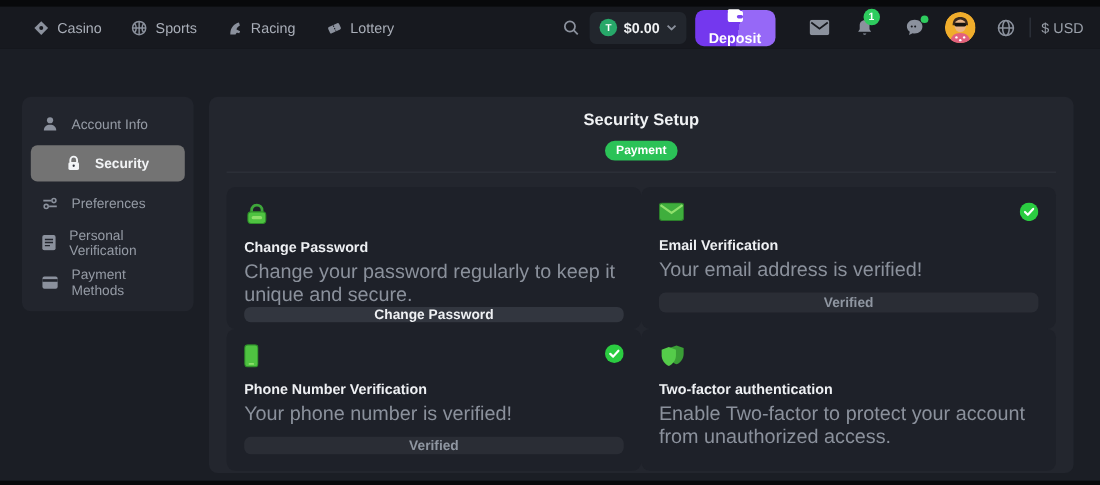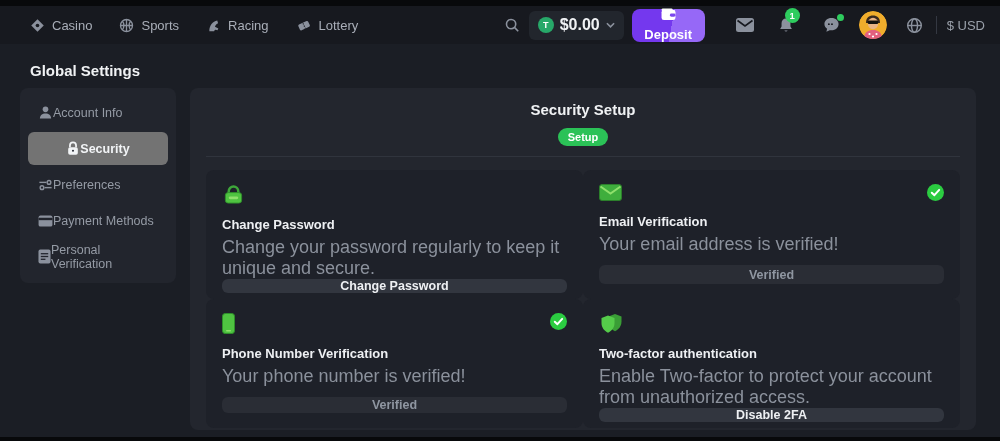--- a/index.html
+++ b/index.html
@@ -12,39 +12,39 @@
   .nav { display:flex; align-items:center; gap:27px; }
   .nav-item { display:flex; align-items:center; gap:7px; cursor:pointer; }
   .nav-item svg { display:block; }
   .nav-label { color:#a9aeb8; font-size:13px;text-align:right; }
   .right { display:flex; align-items:center; }
   .icon-btn { color:#8b919d; display:flex; align-items:center; justify-content:center; position:relative; cursor:pointer; }
   .balance-chip { margin-left:9px; height:29px; background:#22262d; border-radius:6px; display:flex; align-items:center;
                   gap:6px; padding:0 9px; cursor:pointer; }
   .coin { width:16px; height:16px; border-radius:50%; background:#27a869; color:#fff; font-size:9px; font-weight:bold;
           display:flex; align-items:center; justify-content:center; }
-  .balance-amount { color:#f0f2f4; font-size:16px; font-weight:bold; }
+  .balance-amount { color:#f0f2f4; font-size:13px; font-weight:bold; }
   .deposit-btn { margin-left:8px; height:33px; width:73px; border-radius:8px;
                  background:linear-gradient(100deg,#7438ee 54%,#9668f7 54%);
                  display:flex; align-items:center; justify-content:center; gap:6px;
                  color:#fff; font-size:13px; font-weight:bold; border:none; cursor:pointer;flex-direction:column; }
   .ml31{margin-left:31px} .ml24{margin-left:24px} .ml29{margin-left:29px} .ml19{margin-left:19px} .ml13{margin-left:13px} .ml10{margin-left:10px}
   .badge { position:absolute; top:-9px; left:7px; min-width:15px; height:15px; border-radius:8px; background:#2ecc5e;
            color:#fff; font-size:9.5px; font-weight:bold; display:flex; align-items:center; justify-content:center; padding:0 4px; }
   .dot { position:absolute; top:-3px; right:-4px; width:7px; height:7px; border-radius:50%; background:#2ecc5e; }
   .avatar { width:28px; height:28px; border-radius:50%; overflow:hidden; cursor:pointer; }
   .vdiv { width:1px; height:18px; background:#343842; }
   .currency { color:#9aa0aa; font-size:13px; cursor:pointer; }
 
   
   .content { position:absolute; top:44px; left:0; width:1000px; height:393px; background:#1b1e25; }
   .page-title { position:absolute; top:18px; left:30px; color:#f0f2f4; font-size:15px; font-weight:bold; }
 
   .sidebar { position:absolute; top:44px; left:20px; width:156px; height:195px; background:#22252d; border-radius:8px; padding:8px; }
-  .side-item { height:33px; margin-bottom:3px; display:flex; align-items:center; padding:0 10px;
+  .side-item { height:33px; margin-bottom:3px; display:flex; align-items:center; gap:12px; padding:0 10px;
                border-radius:6px; color:#858c98; cursor:pointer; }
   .side-item span.lbl { font-size:12.5px; color:#959ba5; }
   .side-item.active { background:#737373; color:#f2f4f6;justify-content:center; }
   .side-item.active span.lbl { color:#f2f4f6; font-weight:bold; }
 
   .panel { position:absolute; top:44px; left:190px; width:786px; height:342px; background:#23262e; border-radius:8px;
            padding:13px 16px 15px; }
   .panel-head { display:flex; align-items:center; gap:10px;flex-direction:column; }
   .panel-title { color:#f0f2f4; font-size:15px; font-weight:bold; }
   .strength { background:#2bc257; color:#fff; font-size:11px; font-weight:bold; padding:3px 10px; border-radius:10px; }
@@ -179,21 +179,20 @@
           </svg>
       </span>
 
       <span class="vdiv ml13"></span>
 
       <span class="currency ml10">$ USD</span>
     </div>
   </div>
 
   <div class="content">
-    <div class="page-title">Global Settings</div>
 
     <div class="sidebar">
       <div class="side-item">
         <span class="icon-btn">
           <svg width="15" height="15" viewBox="0 0 16 16">
               <circle cx="8" cy="4.6" r="3" fill="currentColor"></circle>
               <path d="M2 14.5 C2 10.8 4.6 9 8 9 C11.4 9 14 10.8 14 14.5 Z" fill="currentColor"></path>
             </svg>
         </span>
         <span class="lbl">Account Info</span>
@@ -214,44 +213,44 @@
               <line x1="1" y1="5" x2="9" y2="5"></line>
               <circle cx="12" cy="5" r="2.1"></circle>
               <line x1="15" y1="11" x2="7" y2="11"></line>
               <circle cx="4" cy="11" r="2.1"></circle>
             </svg>
         </span>
         <span class="lbl">Preferences</span>
       </div>
       <div class="side-item">
         <span class="icon-btn">
-          <svg width="15" height="12" viewBox="0 0 16 13">
-              <rect x="0.5" y="0.5" width="15" height="12" rx="2" fill="currentColor"></rect>
-              <rect x="0.5" y="3" width="15" height="2.6" fill="#22252d"></rect>
-            </svg>
-        </span>
-        <span class="lbl">Payment Methods</span>
-      </div>
-      <div class="side-item">
-        <span class="icon-btn">
           <svg width="13" height="15" viewBox="0 0 14 16">
               <rect x="0.5" y="0.5" width="13" height="15" rx="2" fill="currentColor"></rect>
               <line x1="3" y1="5" x2="11" y2="5" stroke="#22252d" stroke-width="1.4"></line>
               <line x1="3" y1="8" x2="11" y2="8" stroke="#22252d" stroke-width="1.4"></line>
               <line x1="3" y1="11" x2="8" y2="11" stroke="#22252d" stroke-width="1.4"></line>
             </svg>
         </span>
         <span class="lbl">Personal Verification</span>
       </div>
+      <div class="side-item">
+        <span class="icon-btn">
+          <svg width="15" height="12" viewBox="0 0 16 13">
+              <rect x="0.5" y="0.5" width="15" height="12" rx="2" fill="currentColor"></rect>
+              <rect x="0.5" y="3" width="15" height="2.6" fill="#22252d"></rect>
+            </svg>
+        </span>
+        <span class="lbl">Payment Methods</span>
+      </div>
     </div>
 
     <div class="panel">
       <div class="panel-head">
         <span class="panel-title">Security Setup</span>
-        <span class="strength">Setup</span>
+        <span class="strength">Payment</span>
       </div>
       <div class="hdiv"></div>
 
       <div class="grid">
 
         <div class="card">
           <div class="card-top">
             <span>
               <svg width="23" height="21" viewBox="0 0 24 22">
                   <path d="M7 10 V7.5 a5 5 0 0 1 10 0 V10" fill="none" stroke="#3ea63a" stroke-width="2.6"></path>
@@ -309,19 +308,18 @@
           <div class="card-top">
             <span>
               <svg width="25" height="21" viewBox="0 0 25 21">
                   <path d="M16 1 L22.5 3.4 V8.5 C22.5 13 19.8 16.5 16 18.2 C12.2 16.5 9.5 13 9.5 8.5 V3.4 Z" fill="#3a9e36"></path>
                   <path d="M9 2.5 L15.5 4.9 V10 C15.5 14.5 12.8 18 9 19.7 C5.2 18 2.5 14.5 2.5 10 V4.9 Z" fill="#55cc4a"></path>
                 </svg>
             </span>
           </div>
           <div class="card-title">Two-factor authentication</div>
           <div class="card-desc">Enable Two-factor to protect your account from unauthorized access.</div>
-          <button class="card-btn primary">Disable 2FA</button>
         </div>
 
       </div>
     </div>
   </div>
 </div>
 
 </body></html>

